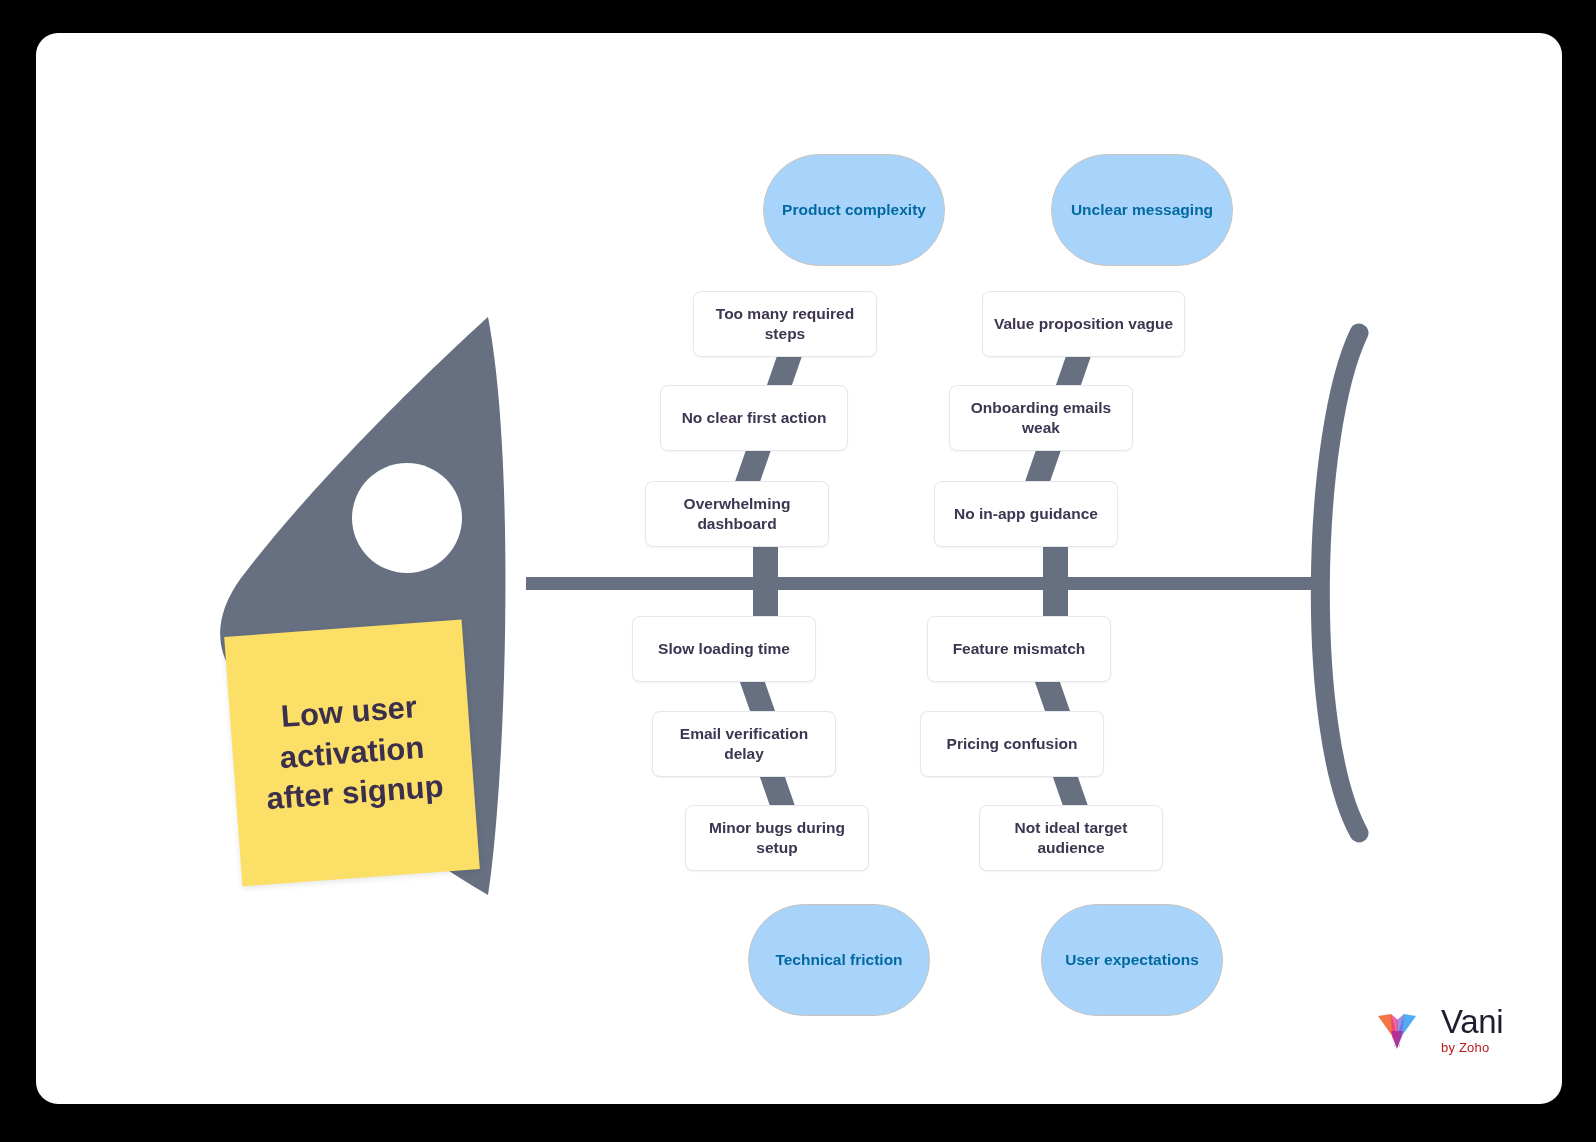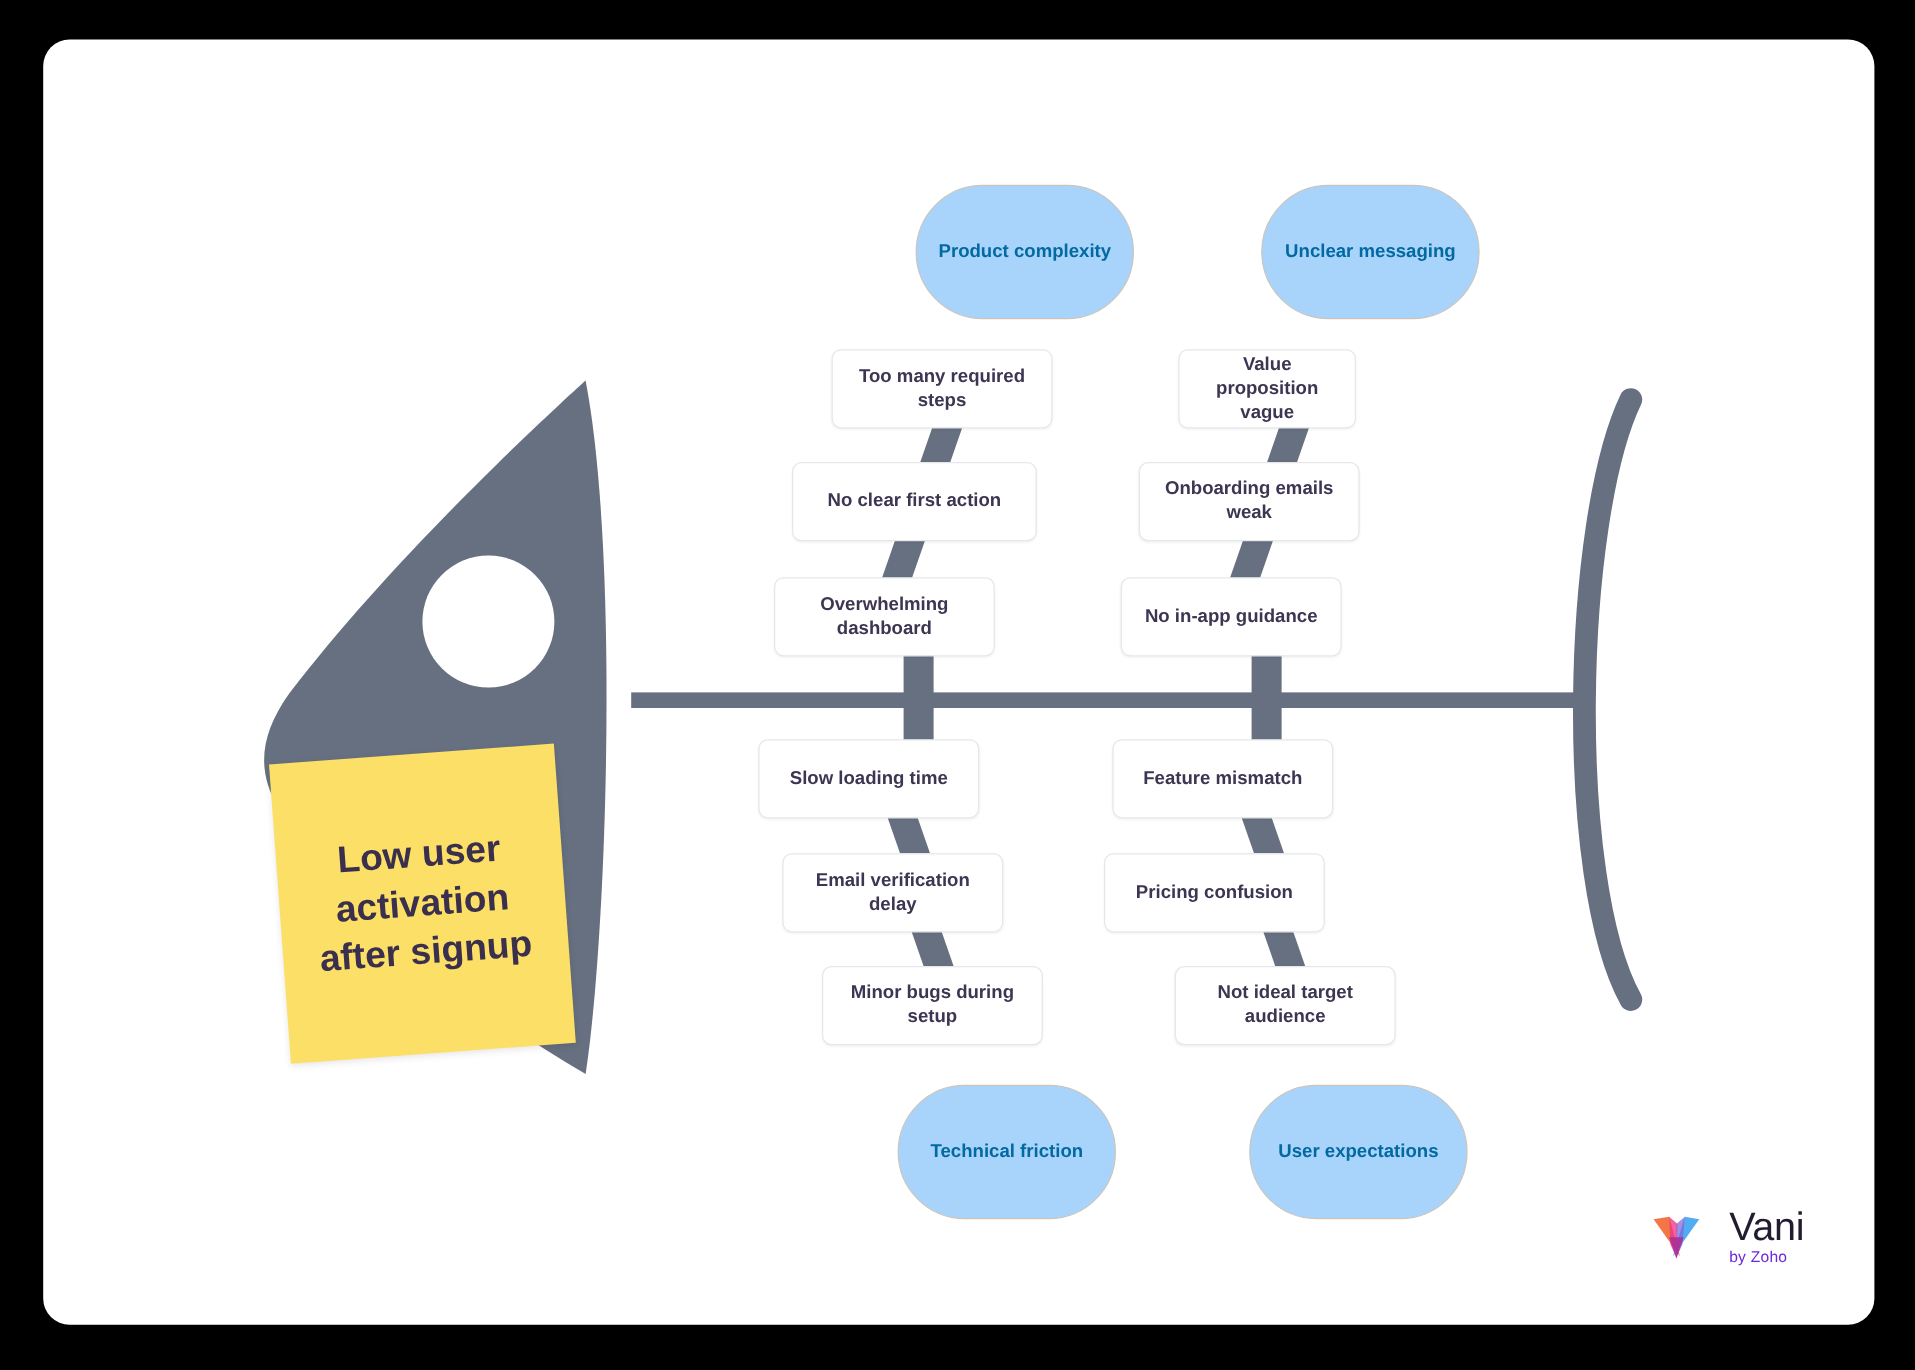--- a/index.html
+++ b/index.html
@@ -110,21 +110,21 @@
     line-height: 1;
   }
   #logo .logo-name {
     font-size: 33px;
     color: #231c30;
     letter-spacing: -0.3px;
     font-weight: normal;
   }
   #logo .logo-sub {
     font-size: 13px;
-    color: #6d28d9;
+    color: #b91c1c;
     margin-top: 3px;
     letter-spacing: 0.2px;
   }
 </style>
 </head>
 <body>
 
 <div id="canvas">
 
   <svg id="skeleton" viewBox="0 0 1526 1071">
@@ -168,28 +168,28 @@
   <div class="bubble" style="left:712px; top:871px; width:182px; height:112px;">
     <span>Technical friction</span>
   </div>
   <div class="bubble" style="left:1005px; top:871px; width:182px; height:112px;">
     <span>User expectations</span>
   </div>
 
   <div class="cause" style="left:657px; top:258px; width:184px; height:66px;">
     <span>Too many required steps</span>
   </div>
-  <div class="cause" style="left:624px; top:352px; width:204px; height:66px;">
+  <div class="cause" style="left:624px; top:352px; width:188px; height:66px;">
     <span>No clear first action</span>
   </div>
   <div class="cause" style="left:609px; top:448px; width:184px; height:66px;">
     <span>Overwhelming dashboard</span>
   </div>
 
-  <div class="cause" style="left:946px; top:258px; width:148px; height:66px;">
+  <div class="cause" style="left:946px; top:258px; width:203px; height:66px;">
     <span>Value proposition vague</span>
   </div>
   <div class="cause" style="left:913px; top:352px; width:184px; height:66px;">
     <span>Onboarding emails weak</span>
   </div>
   <div class="cause" style="left:596px; top:583px; width:184px; height:66px;">
     <span>Slow loading time</span>
   </div>
 
   <div class="cause" style="left:898px; top:448px; width:184px; height:66px;">

